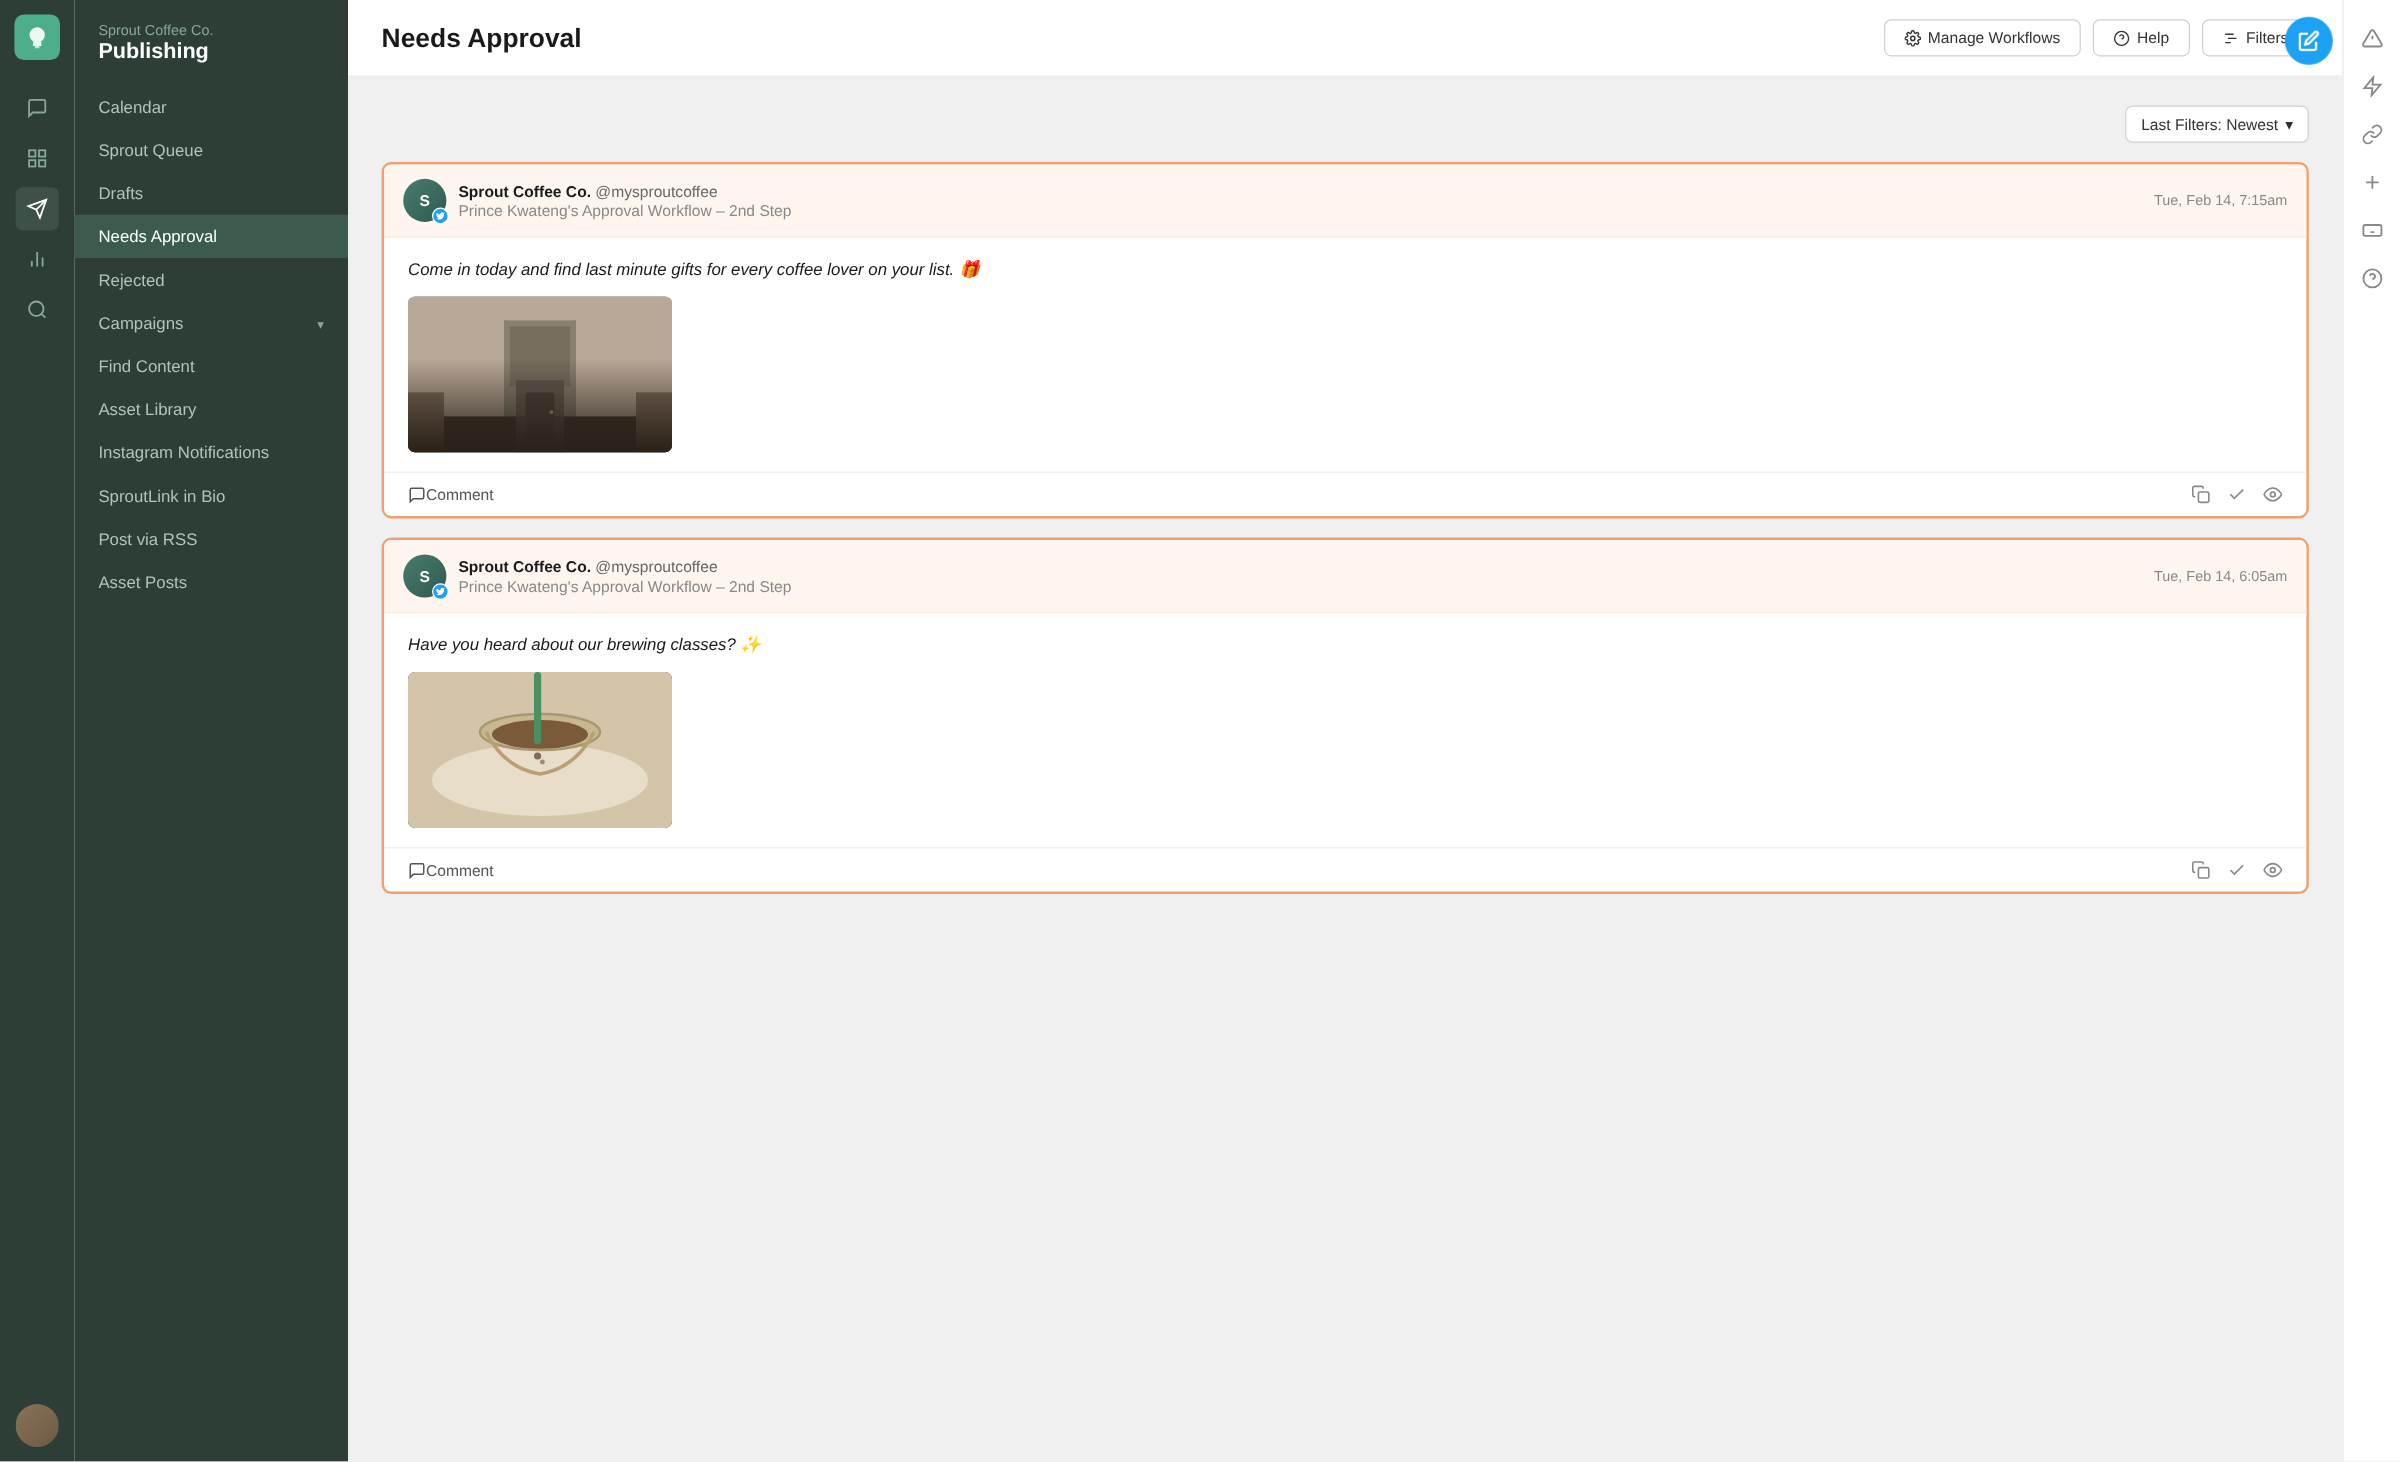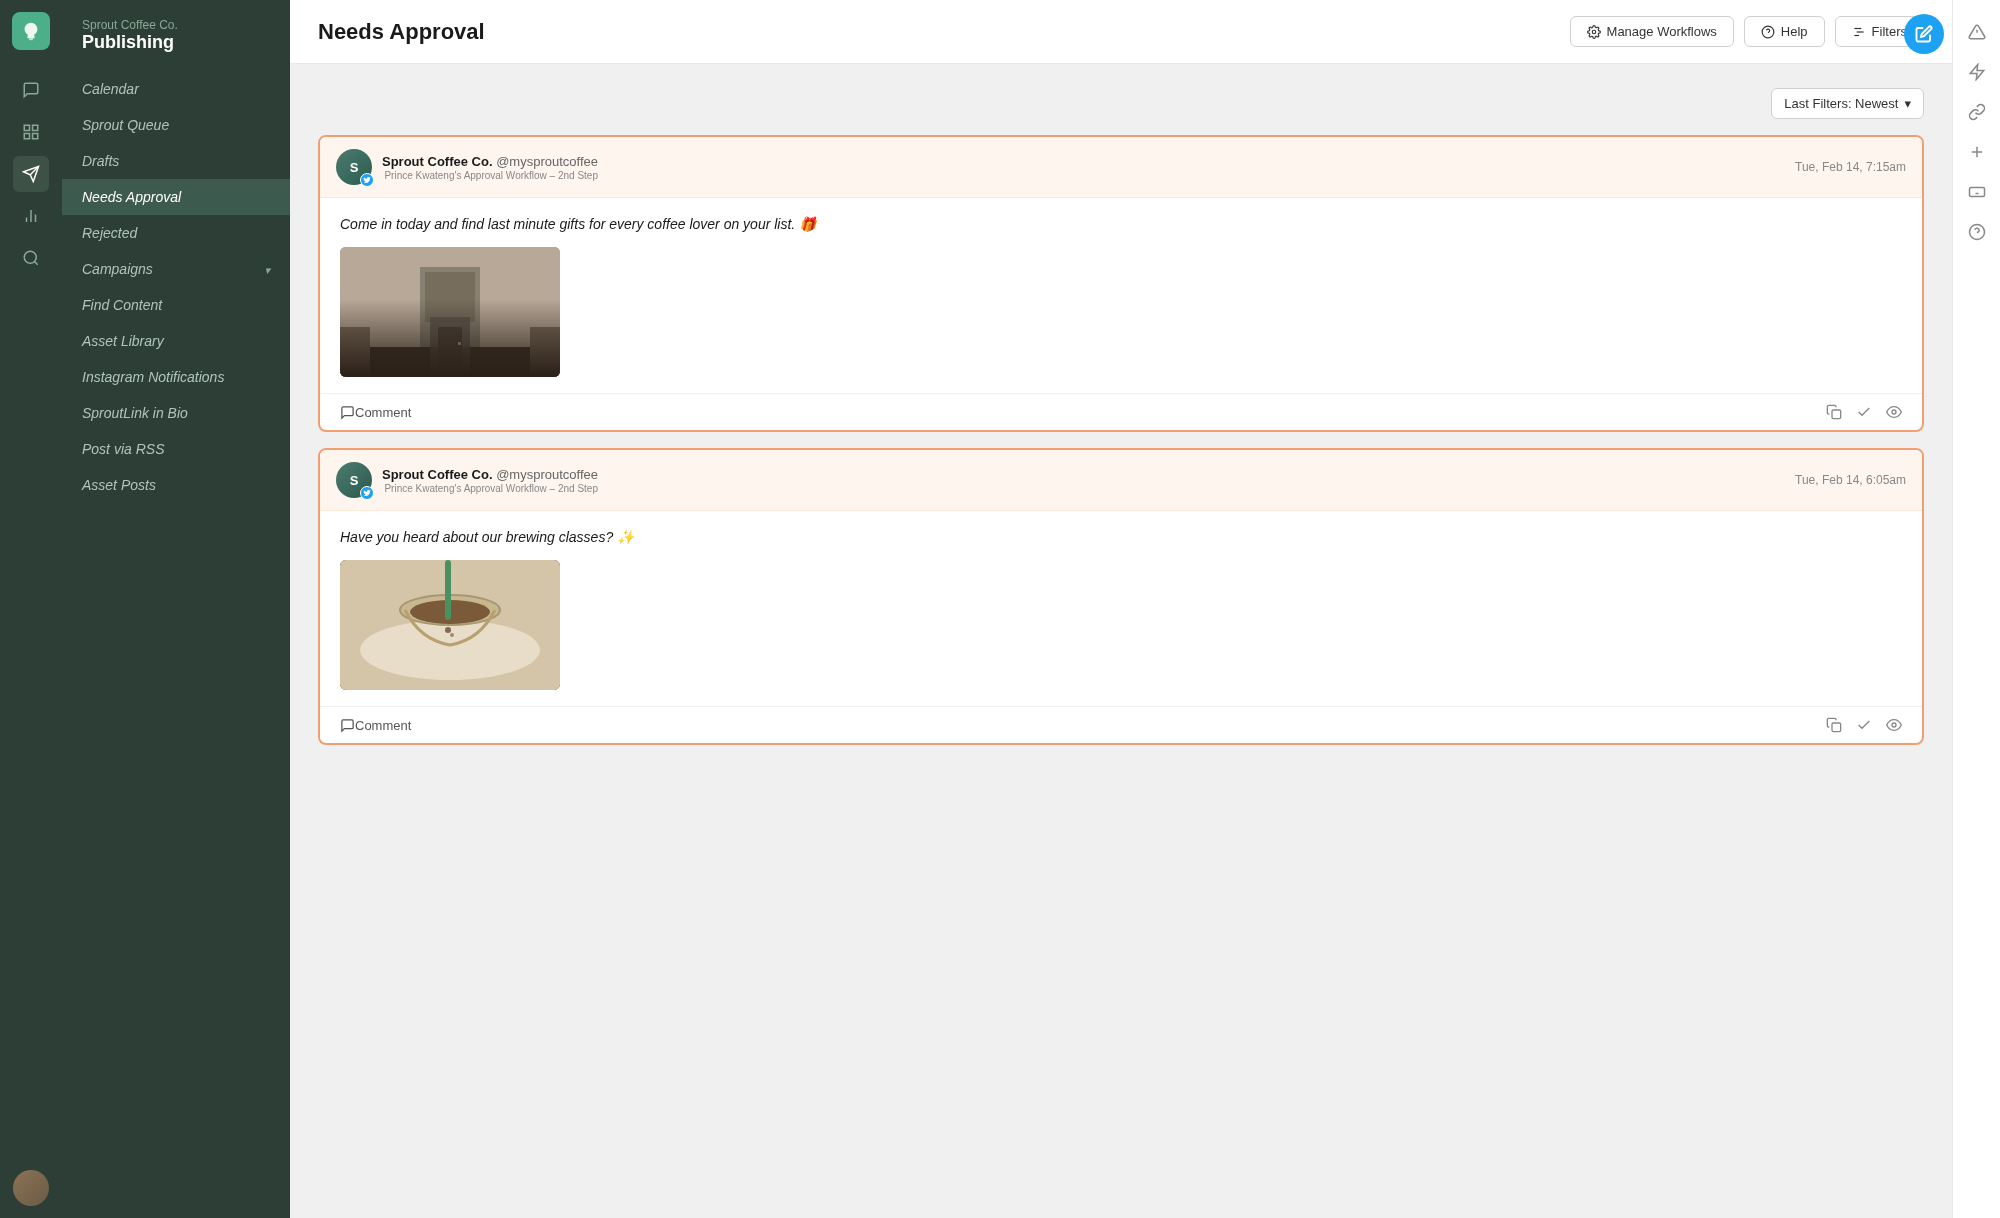--- a/index.html
+++ b/index.html
@@ -68,21 +68,20 @@
     .sidebar-item {
       padding: 10px 20px;
       color: #b0c4bc;
       font-size: 14px;
       cursor: pointer;
       display: flex;
       align-items: flex-end;
       justify-content: space-between;
       border-radius: 0;
       transition: background 0.1s;
-      font-style: italic;
     }
     .sidebar-item.active { background: #3d5a4e; color: #fff; font-weight: 500; }
     .sidebar-item .chevron { font-size: 11px; color: #8aa89a; }
 
     
     .main {
       flex: 1;
       display: flex;
       flex-direction: column;
       overflow: hidden;
@@ -229,21 +228,21 @@
       color: #fff;
       border: 1.5px solid #fff;
     }
     .post-account {
       font-size: 13px;
       font-weight: 600;
       color: #1a1a1a;
     }
     .post-handle { color: #666; font-weight: 400; }
     .post-workflow {
-      font-size: 10px;
+      font-size: 13px;
       color: #888;
       margin-top: 1px;
       text-align: right;
     }
     .post-time {
       font-size: 12px;
       color: #888;
     }
     .post-card-body {
       padding: 16px 20px;

